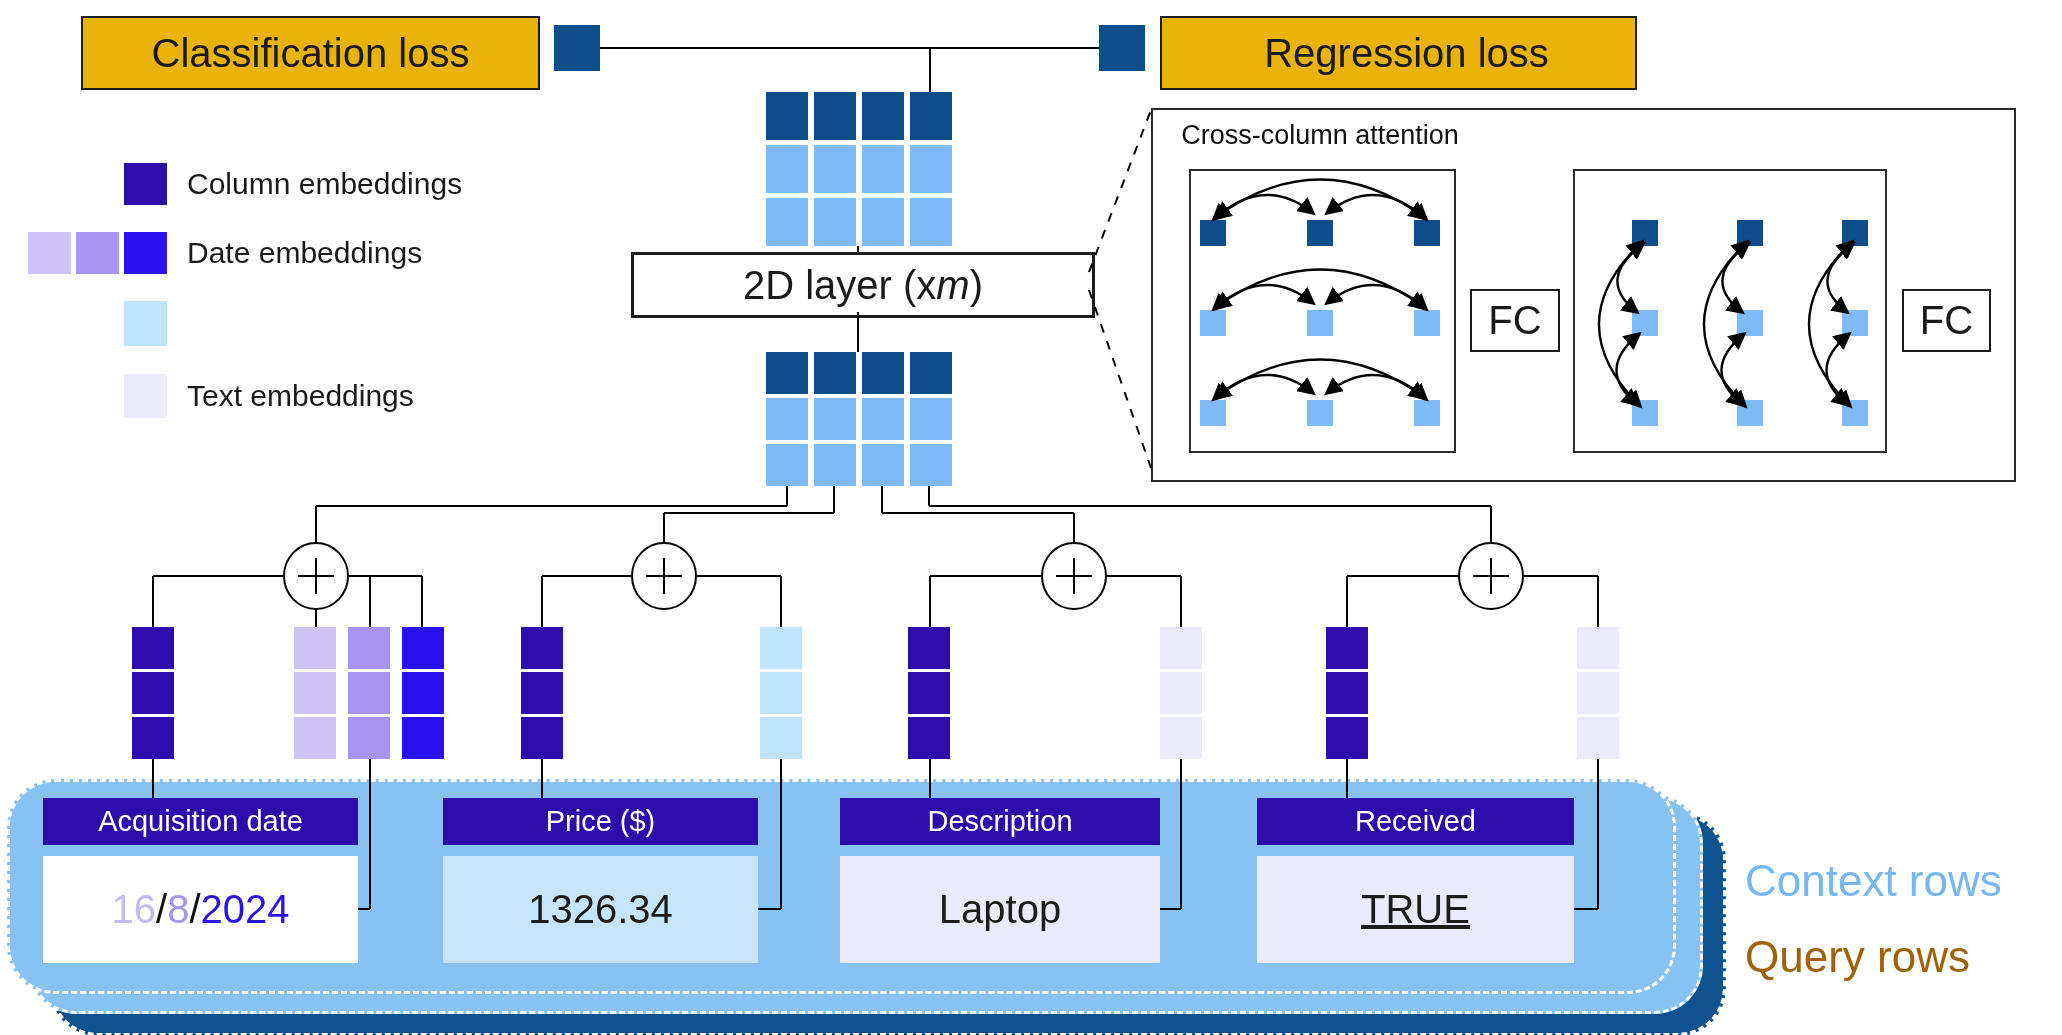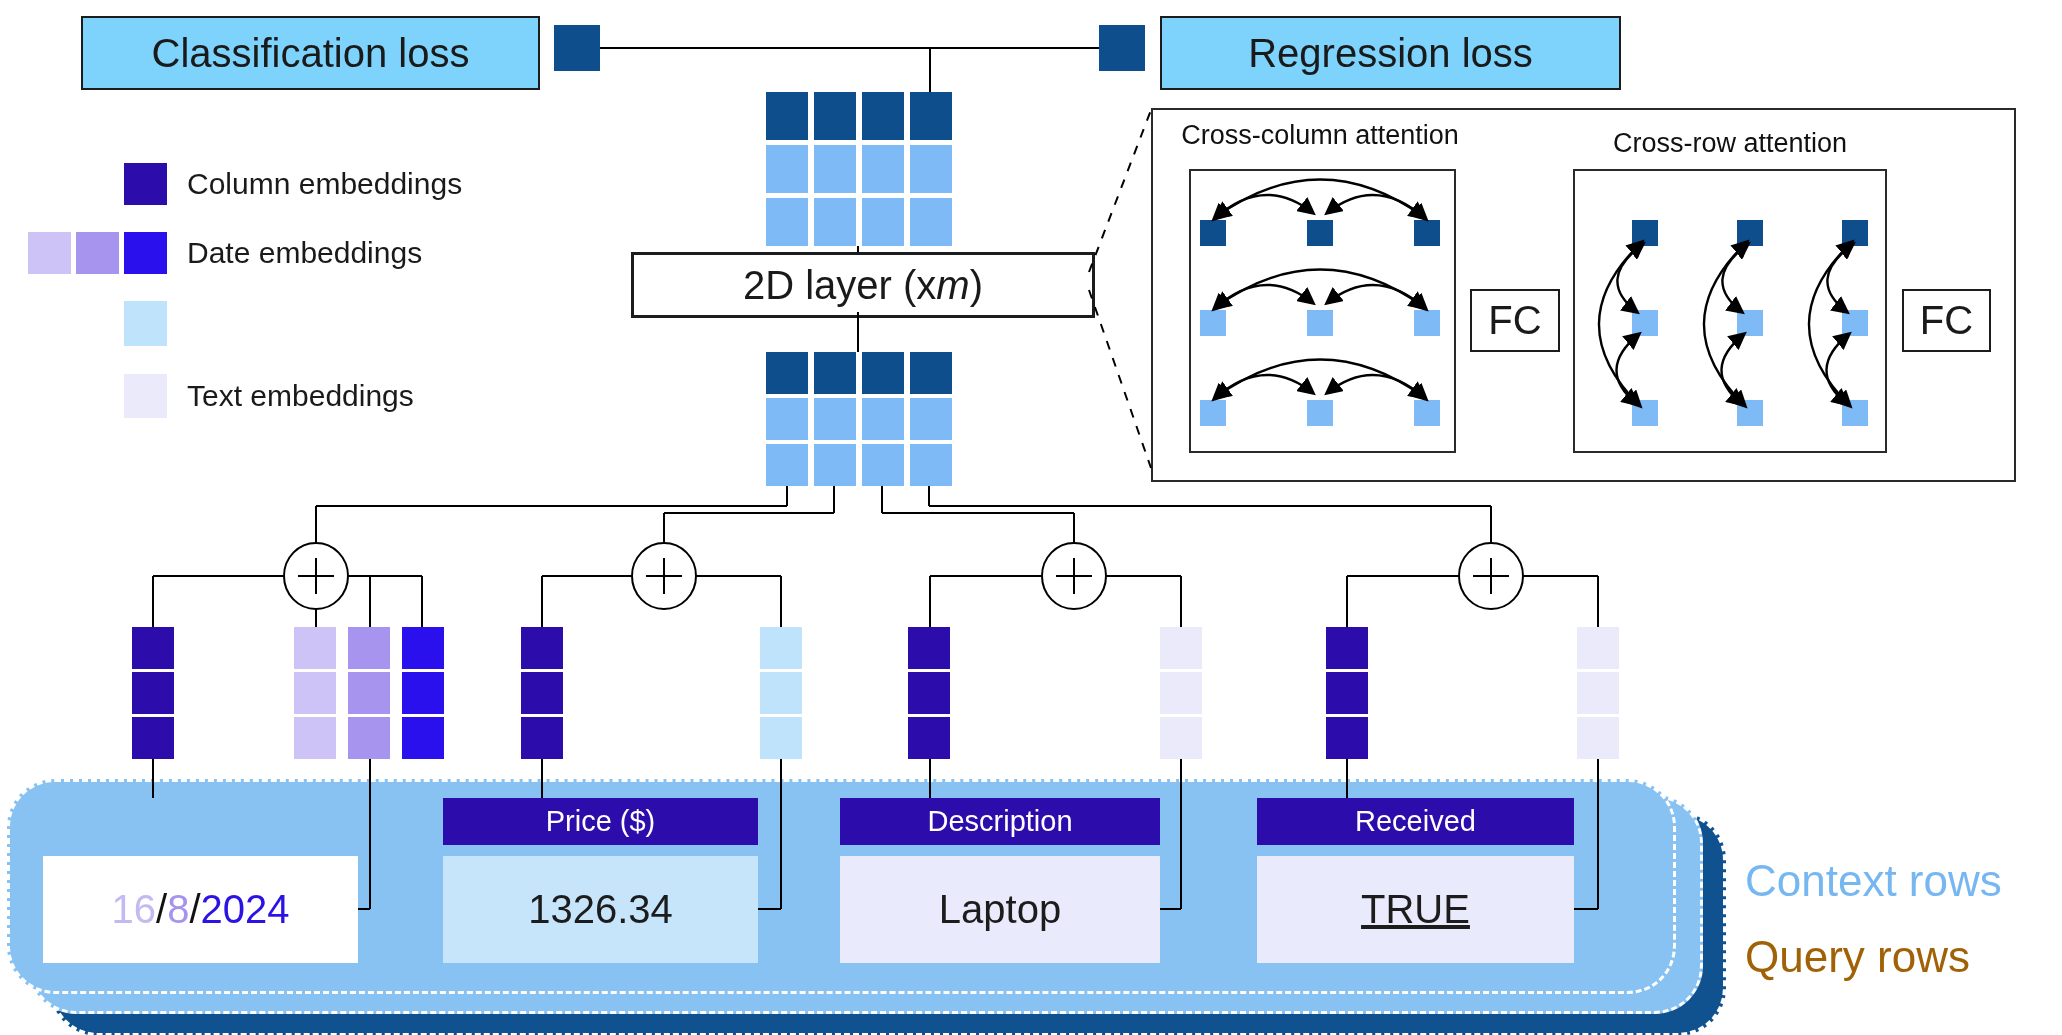--- a/index.html
+++ b/index.html
@@ -1,20 +1,20 @@
 <!DOCTYPE html>
 <html><head>
 <meta charset="utf-8">
 <style>
   html,body{margin:0;padding:0;background:#ffffff;}
   .canvas{position:relative;width:2062px;height:1035px;background:#ffffff;overflow:hidden;
           font-family:"Liberation Sans", sans-serif;color:#1a1a1a;}
   .abs{position:absolute;}
   
-  .loss-box{border:2px solid #1c1c1c;background:#7dd3fc;display:flex;align-items:center;justify-content:center;
+  .loss-box{border:2px solid #1c1c1c;background:#eab308;display:flex;align-items:center;justify-content:center;
             font-size:40px;z-index:2;}
   .layer-box{border:3px solid #1c1c1c;background:#fff;display:flex;align-items:center;justify-content:center;
              font-size:40px;z-index:2;}
   .layer-box i{font-style:italic;}
   .loss-sq{background:#0F4E8C;z-index:2;}
   
   .legend-label{font-size:30px;display:flex;align-items:center;z-index:2;}
   .sw{z-index:2;}
   
   .grid{display:grid;grid-template-columns:repeat(4,42px);column-gap:6px;z-index:2;}
@@ -46,21 +46,21 @@
 
 <div class="canvas">
 
   <div class="abs card navy" style="left:50px;top:812px;width:1670px;height:218px;"></div>
   <div class="abs card blue" style="left:28px;top:795px;width:1669px;height:213px;"></div>
   <div class="abs card blue" style="left:7px;top:779px;width:1663px;height:209px;"></div>
 
   <div class="abs loss-box" style="left:81px;top:16px;width:455px;height:70px;">
     <span>Classification loss</span>
   </div>
-  <div class="abs loss-box" style="left:1160px;top:16px;width:457px;height:70px;">
+  <div class="abs loss-box" style="left:1160px;top:16px;width:457px;height:70px;padding-left:16px;">
     <span>Regression loss</span>
   </div>
   <div class="abs loss-sq" style="left:554px;top:25px;width:46px;height:46px;"></div>
   <div class="abs loss-sq" style="left:1099px;top:25px;width:46px;height:46px;"></div>
 
   <div class="abs sw" style="left:124px;top:163px;width:43px;height:42px;background:#2D0CAC;"></div>
   <div class="abs legend-label" style="left:187px;top:163px;height:42px;">
       <span>Column embeddings</span>
     </div>
 
@@ -107,21 +107,20 @@
       <div class="cell lite"></div>
       <div class="cell lite"></div>
       <div class="cell lite"></div>
       <div class="cell lite"></div>
       <div class="cell lite"></div>
       <div class="cell lite"></div>
     </div>
 
   <div class="abs attn-outer" style="left:1151px;top:108px;width:861px;height:370px;"></div>
   <div class="abs attn-title" style="left:1160px;top:120px;width:320px;"><span>Cross-column attention</span></div>
-  <div class="abs attn-title" style="left:1565px;top:128px;width:330px;"><span>Cross-row attention</span></div>
   <div class="abs attn-inner" style="left:1189px;top:169px;width:263px;height:280px;"></div>
   <div class="abs attn-inner" style="left:1573px;top:169px;width:310px;height:280px;"></div>
   <div class="abs fc-box" style="left:1470px;top:289px;width:86px;height:59px;">
       <span>FC</span>
     </div>
   <div class="abs fc-box" style="left:1902px;top:289px;width:85px;height:59px;">
       <span>FC</span>
     </div>
   <div id="attn-squares">
       <div class="asq" style="left: 1200px; top: 220px; background: rgb(15, 78, 140);"></div>
@@ -192,20 +191,23 @@
       <div class="sq" style="background: rgb(45, 12, 172);"></div>
       <div class="sq" style="background: rgb(45, 12, 172);"></div>
       <div class="sq" style="background: rgb(45, 12, 172);"></div>
     </div>
   <div class="abs stack" id="txt2" style="left:1577px;top:627px;">
       <div class="sq" style="background: rgb(234, 234, 251);"></div>
       <div class="sq" style="background: rgb(234, 234, 251);"></div>
       <div class="sq" style="background: rgb(234, 234, 251);"></div>
     </div>
 
+  <div class="abs th" style="left:43px;top:798px;width:315px;height:47px;">
+      <span>Acquisition date</span>
+    </div>
   <div class="abs th" style="left:443px;top:798px;width:315px;height:47px;">
       <span>Price ($)</span>
     </div>
   <div class="abs th" style="left:840px;top:798px;width:320px;height:47px;">
       <span>Description</span>
     </div>
   <div class="abs th" style="left:1257px;top:798px;width:317px;height:47px;">
       <span>Received</span>
     </div>
 

